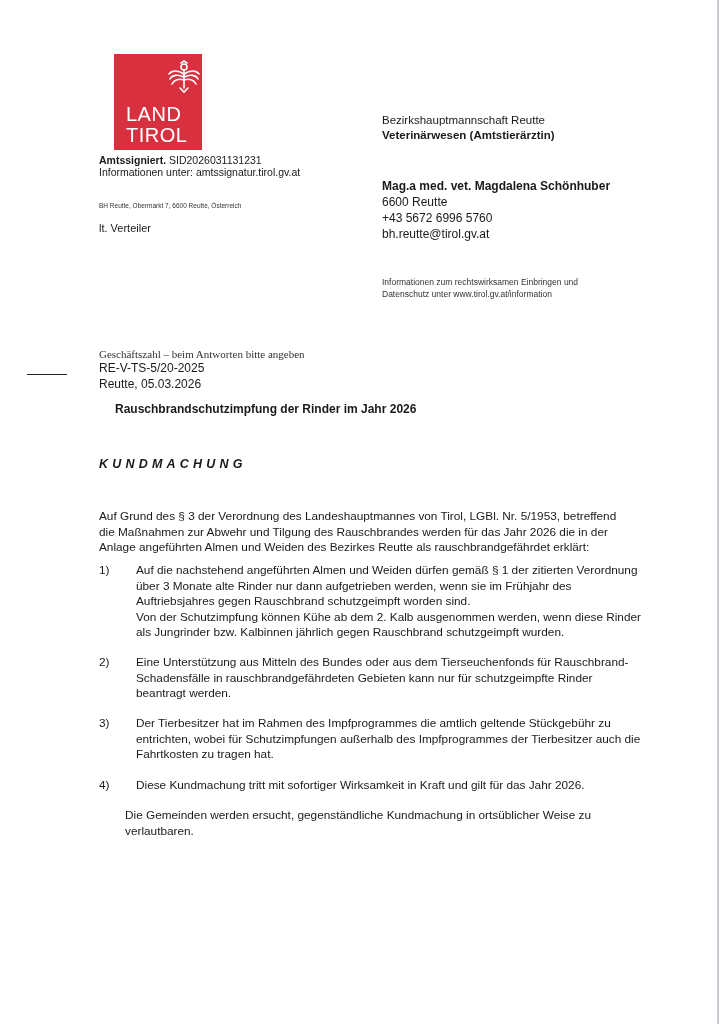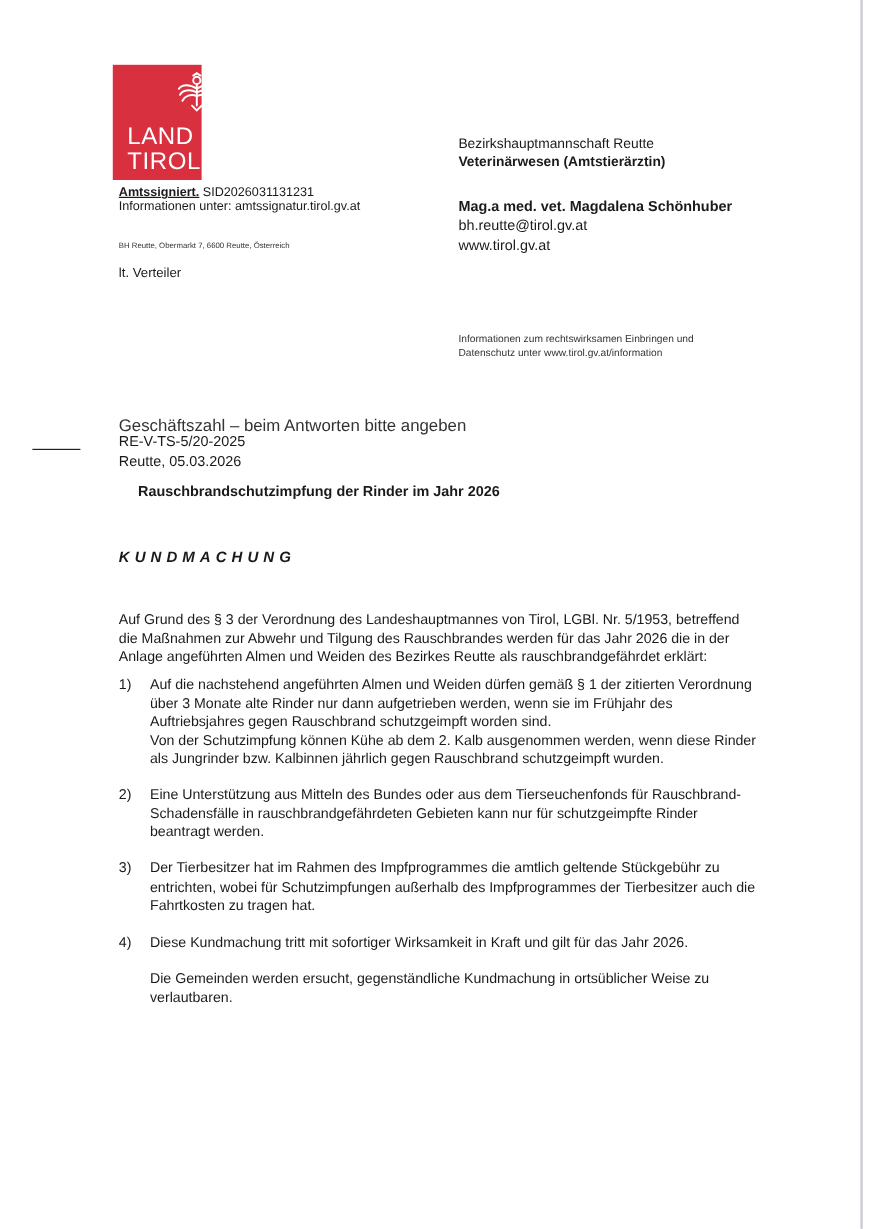--- a/index.html
+++ b/index.html
@@ -7,56 +7,56 @@
       width: 724px; height: 1024px; position: relative; overflow: hidden;
       font-family: "Liberation Sans", sans-serif; color: #1a1a1a;
     }
     .abs { position: absolute; }
     .edge-line {
       position: absolute; left: 717px; top: 0; width: 2px; height: 1024px;
       background: #c9ccd2;
     }
     
     .logo {
-      left: 94px; top: 54px; width: 74px; height: 96px; background: #d8303f;
+      left: 114px; top: 54px; width: 88px; height: 96px; background: #d8303f;
     }
     .logo .eagle { position: absolute; left: 52px; top: 6px; width: 36px; height: 36px; }
     .logo .word {
       position: absolute; left: 12px; color: #ffffff; font-size: 20px;
       letter-spacing: 0.5px; line-height: 20px; font-weight: normal;
     }
     .logo .w1 { top: 50px; }
     .logo .w2 { top: 71px; }
 
     .sig { left: 99px; top: 154px; font-size: 10.5px; line-height: 12px; }
-    .sig b { font-weight: bold; text-decoration: underline; }
+    .sig b { font-weight: bold; }
     .sender { left: 99px; top: 202px; font-size: 6.5px; color: #333; }
     .recipient { left: 99px; top: 222px; font-size: 11px; }
 
     .org { left: 382px; top: 113px; font-size: 11.5px; line-height: 15px; }
     .org .b { font-weight: bold; }
     .contact { left: 382px; top: 164px; font-size: 12px; line-height: 16px; }
-    .contact .name { font-weight: bold; }
+    .contact .name { font-weight: bold; margin-top: 14px; }
     .info { left: 382px; top: 276px; font-size: 8.5px; line-height: 12px; color: #333; }
 
     .fold-mark { left: 27px; top: 374px; width: 40px; height: 1px; background: #222; }
     .gz { left: 99px; top: 348px; }
-    .gz .lbl { font-size: 14px; color: #333; line-height: 12px; }
+    .gz .lbl { font-size: 11px; color: #333; line-height: 12px; font-family: Liberation Serif, serif; }
     .gz .val { font-size: 12px; line-height: 16px; }
     .subject { left: 99px; top: 402px; font-size: 12px; font-weight: bold; padding-left: 16px; }
     .kund {
       left: 99px; top: 457px; font-size: 12.5px; font-weight: bold; font-style: italic;
       letter-spacing: 4.2px; text-underline-offset: 2px;
     }
 
     .body-text { left: 99px; width: 532px; font-size: 11.8px; line-height: 15.5px; }
     .intro { top: 509px; }
     .item { position: absolute; left: 99px; width: 532px; font-size: 11.8px; line-height: 15.5px; }
     .item .num { position: absolute; left: 0; top: 0; width: 24px; }
-    .item .txt { margin-left: 26px; width: 506px; }
+    .item .txt { margin-left: 37px; width: 506px; }
     .item .bold { font-weight: normal; }
     .i1 { top: 563px; }
     .i2 { top: 655px; }
     .i3 { top: 716px; }
     .i4 { top: 778px; }
     .closing { left: 125px; top: 808px; width: 506px; font-size: 11.8px; line-height: 15.5px; }
   </style>
 </head>
 <body>
 
@@ -88,22 +88,23 @@
 <div class="abs sender">BH Reutte, Obermarkt 7, 6600 Reutte, Österreich</div>
 <div class="abs recipient">lt. Verteiler</div>
 
 <div class="abs org">
   <div>Bezirkshauptmannschaft Reutte</div>
   <div class="b">Veterinärwesen (Amtstierärztin)</div>
 </div>
 
 <div class="abs contact">
   <div class="name">Mag.a med. vet. Magdalena Schönhuber</div>
+  <div>6600 Reutte</div>
+  <div>+43 5672 6996 5760</div>
   <div>bh.reutte@tirol.gv.at</div>
-  <div>www.tirol.gv.at</div>
 </div>
 
 <div class="abs info">
   <div>Informationen zum rechtswirksamen Einbringen und</div>
   <div>Datenschutz unter www.tirol.gv.at/information</div>
 </div>
 
 <div class="abs fold-mark"></div>
 <div class="abs gz">
   <div class="lbl">Geschäftszahl – beim Antworten bitte angeben</div>

